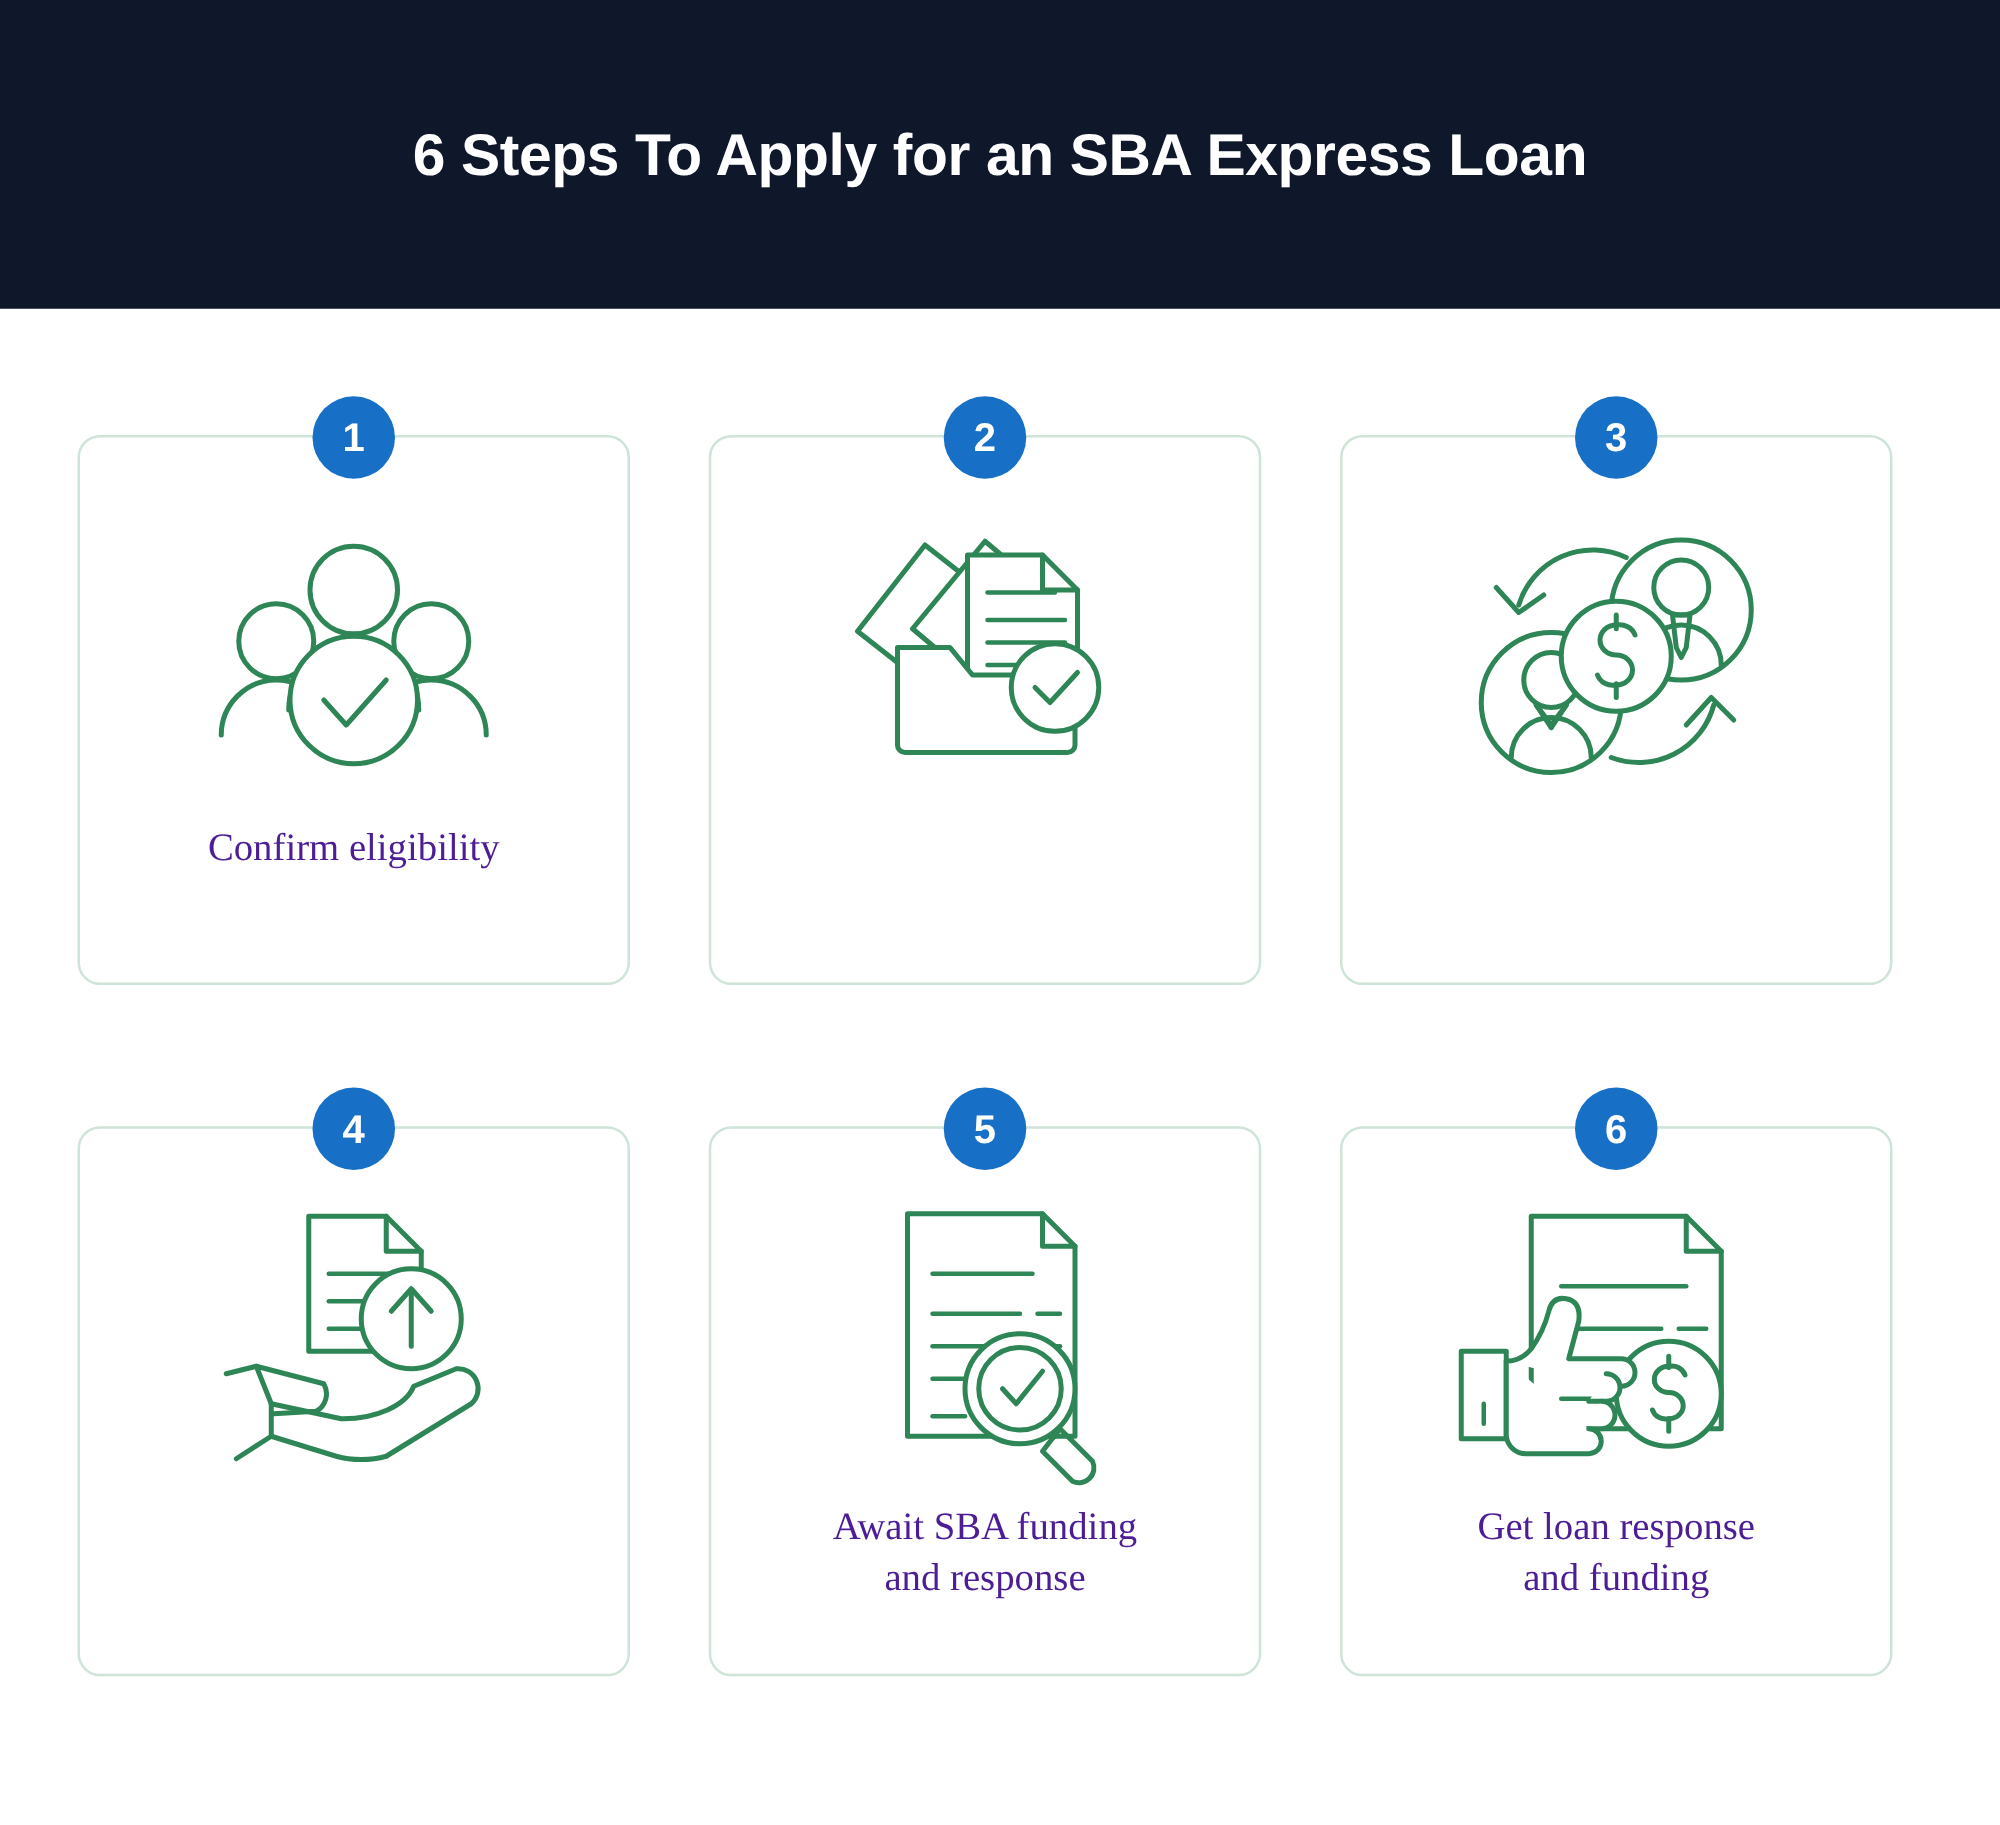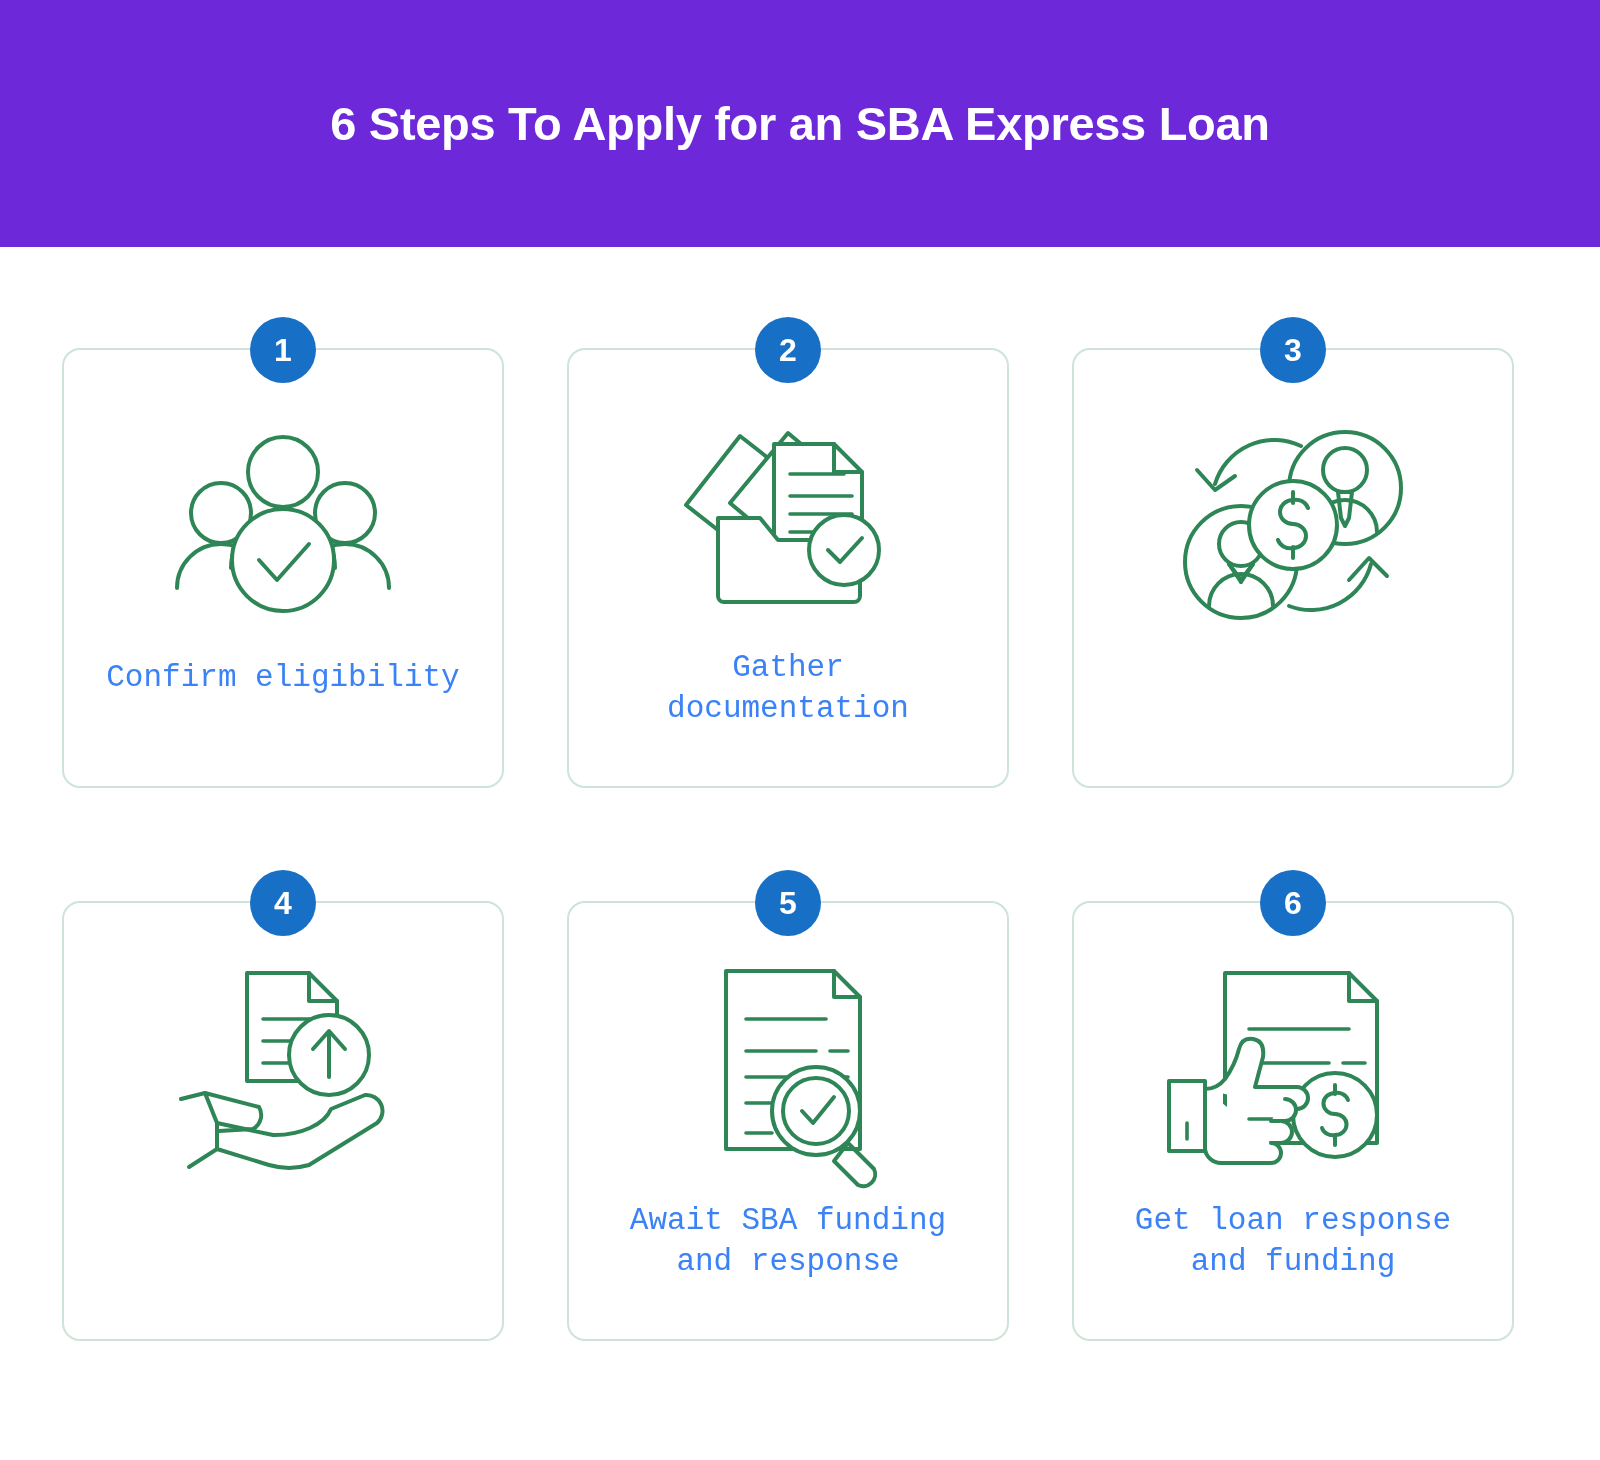--- a/index.html
+++ b/index.html
@@ -19,21 +19,21 @@
     background: #ffffff;
   }
 
   
   .header-bar {
     position: absolute;
     left: 0;
     top: 0;
     width: 1600px;
     height: 247px;
-    background: #6d28d9;
+    background: #0f172a;
     display: flex;
     align-items: center;
     justify-content: center;
   }
 
   .header-title {
     color: #ffffff;
     font-size: 47px;
     font-weight: bold;
     letter-spacing: -0.3px;
@@ -98,24 +98,24 @@
   .step-icon svg {
     width: 100%;
     height: 100%;
     overflow: visible;
   }
 
   .step-label {
     margin-top: 18px;
     width: 400px;
     text-align: center;
-    color: #3b82f6;
+    color: #4c1d95;
     font-size: 31px;
     line-height: 1.32;
-    font-family: Liberation Mono, monospace;
+    font-family: Liberation Serif, serif;
     white-space: pre-line;
   }
 
   
   .step-card.two-line .step-icon { margin-top: 50px; }
 
   .ico {
     fill: none;
     stroke: #2E8555;
     stroke-width: 4;
@@ -184,22 +184,20 @@
           <line class="ico-thin" x1="142" y1="96" x2="204" y2="96"></line>
           <line class="ico-thin" x1="142" y1="114" x2="204" y2="114"></line>
           <line class="ico-thin" x1="142" y1="132" x2="204" y2="132"></line>
 
           <path class="ico-fillwhite" d="M70 118 L112 118 L130 140 L212 140 L212 196 a6 6 0 0 1 -6 6 L76 202 a6 6 0 0 1 -6 -6 Z"></path>
 
           <circle class="ico-fillwhite" cx="196" cy="150" r="35"></circle>
           <path class="ico" d="M180 150 L192 162 L214 138"></path>
         </svg>
       </div>
-      <div class="step-label">Gather
-documentation</div>
     </div>
 
     <div class="step-card">
       <div class="step-badge">3</div>
       <div class="step-icon">
         <svg viewBox="0 0 280 230" aria-hidden="true">
 
           <circle class="ico" cx="192" cy="78" r="56"></circle>
           <circle class="ico" cx="192" cy="60" r="22"></circle>
           <path class="ico" d="M160 122 a32 32 0 0 1 64 0"></path>

